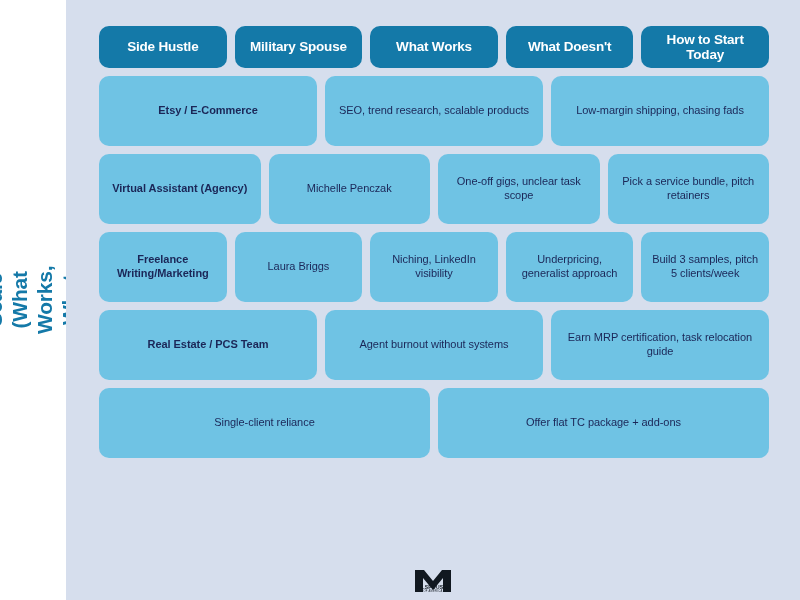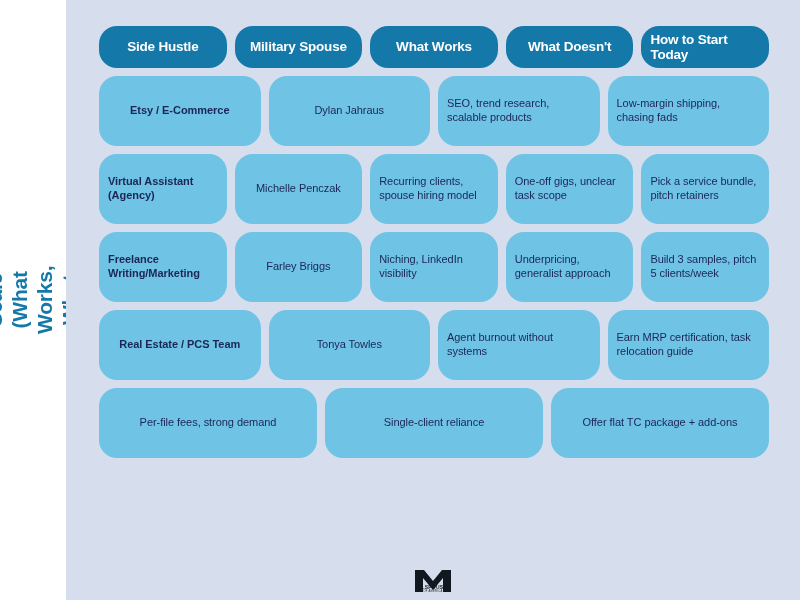--- a/index.html
+++ b/index.html
@@ -66,24 +66,25 @@
     gap: 8px;
   }
 
   .row {
     display: flex;
     gap: 8px;
   }
 
   .cell {
     flex: 1 1 0;
-    border-radius: 18px;
+    border-radius: 10px;
     display: flex;
     align-items: center;
     justify-content: center;
+    text-align: center;
     box-sizing: border-box;
     padding: 4px 9px;
   }
 
   
   .row.header .cell {
     background: #1479A8;
     color: #ffffff;
     font-weight: bold;
     font-size: 13.5px;
@@ -156,51 +157,47 @@
       <div class="row header">
         <div class="cell">Side Hustle</div>
         <div class="cell">Military Spouse</div>
         <div class="cell">What Works</div>
         <div class="cell">What Doesn't</div>
         <div class="cell">How to Start Today</div>
       </div>
 
       <div class="row body">
         <div class="cell key">Etsy / E-Commerce</div>
-        <div class="cell">Dylan Jahraus</div>
         <div class="cell">SEO, trend research, scalable products</div>
         <div class="cell">Low-margin shipping, chasing fads</div>
       </div>
 
       <div class="row body">
         <div class="cell key">Virtual Assistant (Agency)</div>
         <div class="cell">Michelle Penczak</div>
-        <div class="cell">Recurring clients, spouse hiring model</div>
         <div class="cell">One-off gigs, unclear task scope</div>
         <div class="cell">Pick a service bundle, pitch retainers</div>
       </div>
 
       <div class="row body">
         <div class="cell key">Freelance Writing/Marketing</div>
-        <div class="cell">Farley Briggs</div>
+        <div class="cell">Laura Briggs</div>
         <div class="cell">Niching, LinkedIn visibility</div>
         <div class="cell">Underpricing, generalist approach</div>
         <div class="cell">Build 3 samples, pitch 5 clients/week</div>
       </div>
 
       <div class="row body">
         <div class="cell key">Real Estate / PCS Team</div>
-        <div class="cell">Tonya Towles</div>
         <div class="cell">Agent burnout without systems</div>
         <div class="cell">Earn MRP certification, task relocation guide</div>
       </div>
 
 
       <div class="row body">
-        <div class="cell">Per-file fees, strong demand</div>
         <div class="cell">Single-client reliance</div>
         <div class="cell">Offer flat TC package + add-ons</div>
       </div>
 
     </div>
 
     <div class="logo">
       <svg width="40" height="22" viewBox="0 0 40 22">
         <polygon points="2,22 2,0 11,0 20,11 29,0 38,0 38,22 30,22 30,8 20,20 10,8 10,22" fill="#111820"></polygon>
       </svg>

